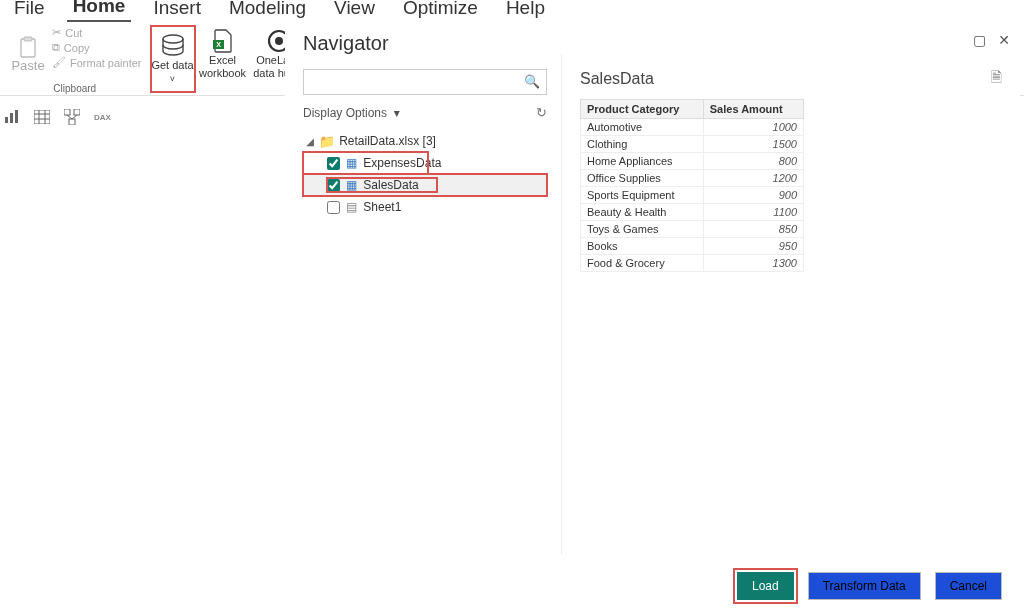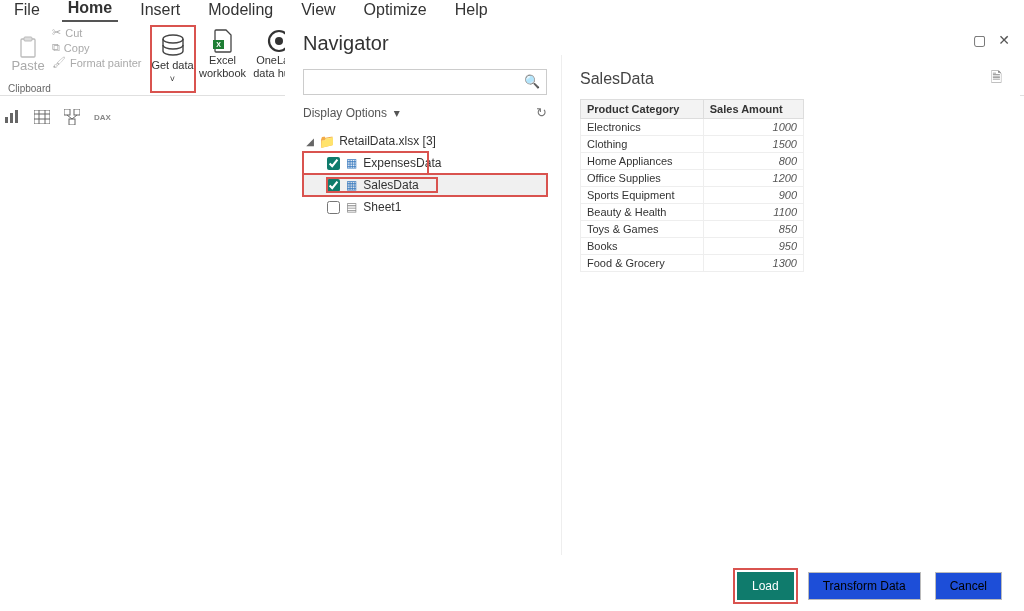--- a/index.html
+++ b/index.html
@@ -1,27 +1,27 @@
 <!DOCTYPE html>
 <html><head>
 <meta charset="utf-8">
 <style>
   * { box-sizing: border-box; margin: 0; padding: 0; font-family: "Segoe UI", Tahoma, sans-serif; }
   body { width: 1024px; height: 611px; background: #fff; overflow: hidden; position: relative; color: #333; font-size: 13px; }
 
   
-  .tabs { display: flex; align-items: flex-end; height: 22px; padding-left: 8px; gap: 16px; font-size: 16px; color: #333; text-align: center; }
+  .tabs { display: flex; align-items: flex-end; height: 22px; padding-left: 8px; gap: 16px; font-size: 19px; color: #333; text-align: center; }
   .tab { padding: 2px 6px 3px; cursor: pointer; }
   .tab.active { border-bottom: 2px solid #555; font-weight: 600; }
 
   
   .ribbon { display: flex; height: 74px; border-bottom: 1px solid #e0e0e0; }
   .ribbon-group { display: flex; flex-direction: column; align-items: center; justify-content: space-between; padding: 4px 8px 0; position: relative; }
   .ribbon-group-body { display: flex; align-items: flex-start; height: 56px; }
-  .ribbon-group-label { font-size: 10px; color: #666; padding: 1px 0 2px; width: 100%; }
+  .ribbon-group-label { font-size: 10px; color: #666; text-align: center; padding: 1px 0 2px; width: 100%; }
   .ribbon-divider { width: 0; border-right: 1px solid #e5e5e5; margin: 6px 0; }
 
   .clipboard-paste { display: flex; flex-direction: column; align-items: center; justify-content: center; width: 40px; height: 56px; color: #aaa; }
   .clipboard-paste .icon { font-size: 20px; }
   .clipboard-small { display: flex; flex-direction: column; justify-content: center; gap: 2px; margin-left: 4px; font-size: 11px; color: #aaa; }
   .clipboard-small .row { display: flex; align-items: center; gap: 4px; }
 
   .big-btn { display: flex; flex-direction: column; align-items: center; justify-content: center; width: 56px; height: 56px; font-size: 11px; color: #333; cursor: pointer; line-height: 1.15;}
   .big-btn .icon { height: 26px; display: flex; align-items: center; justify-content: center; }
   .big-btn .lbl { text-align: center; }
@@ -239,21 +239,21 @@
       </div>
       <table class="preview">
         <thead>
             <tr>
           <th>Product Category</th>
           <th>Sales Amount</th>
         </tr>
           </thead>
         <tbody id="preview-body">
             <tr>
-              <td>Electronics</td>
+              <td>Automotive</td>
               <td>1000</td>
             </tr>
             <tr>
               <td>Clothing</td>
               <td>1500</td>
             </tr>
             <tr>
               <td>Home Appliances</td>
               <td>800</td>
             </tr>

